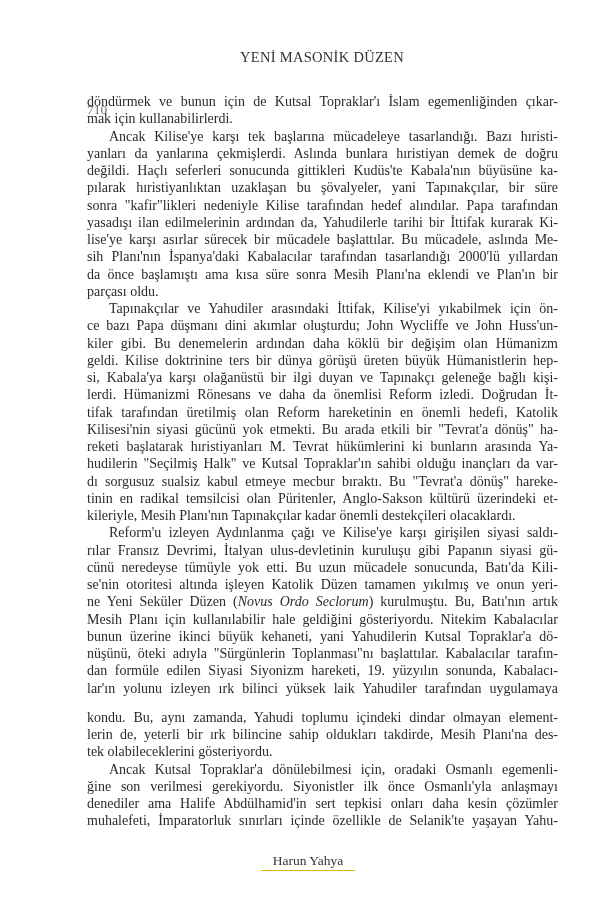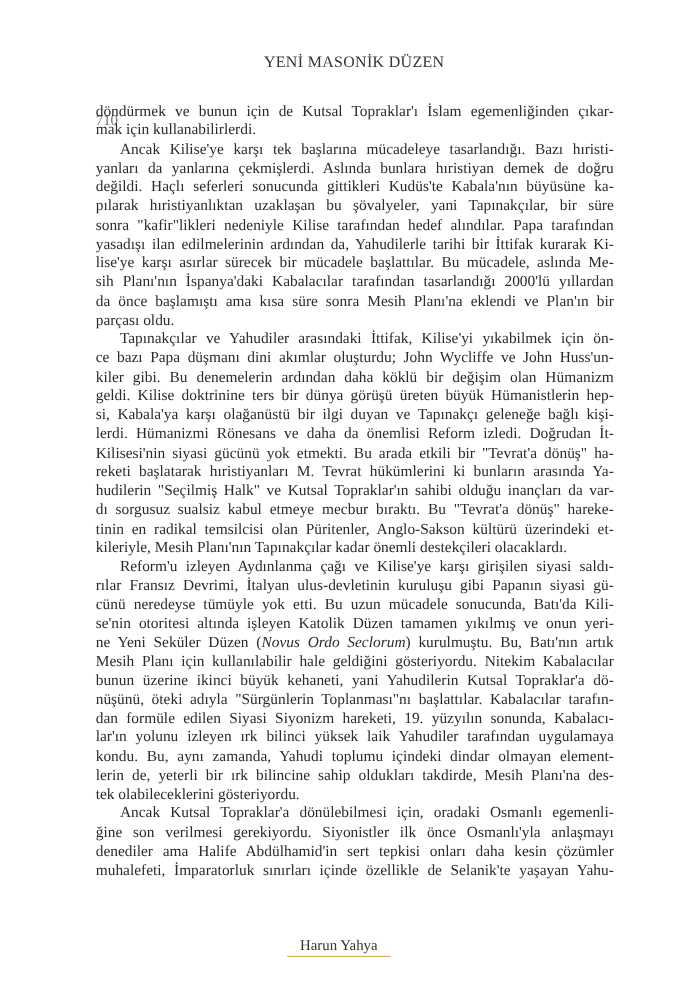--- a/index.html
+++ b/index.html
@@ -39,37 +39,38 @@
     <div class="line" style="white-space: nowrap; display: block;"><span>lise'ye karşı asırlar sürecek bir mücadele başlattılar. Bu mücadele, aslında Me-</span></div>
     <div class="line" style="white-space: nowrap; display: block;"><span>sih Planı'nın İspanya'daki Kabalacılar tarafından tasarlandığı 2000'lü yıllardan</span></div>
     <div class="line" style="white-space: nowrap; display: block;"><span>da önce başlamıştı ama kısa süre sonra Mesih Planı'na eklendi ve Plan'ın bir</span></div>
     <div class="line last">parçası oldu.</div>
     <div class="line indent" style="white-space: nowrap; display: block;"><span>Tapınakçılar ve Yahudiler arasındaki İttifak, Kilise'yi yıkabilmek için ön-</span></div>
     <div class="line" style="white-space: nowrap; display: block;"><span>ce bazı Papa düşmanı dini akımlar oluşturdu; John Wycliffe ve John Huss'un-</span></div>
     <div class="line" style="white-space: nowrap; display: block;"><span>kiler gibi. Bu denemelerin ardından daha köklü bir değişim olan Hümanizm</span></div>
     <div class="line" style="white-space: nowrap; display: block;"><span>geldi. Kilise doktrinine ters bir dünya görüşü üreten büyük Hümanistlerin hep-</span></div>
     <div class="line" style="white-space: nowrap; display: block;"><span>si, Kabala'ya karşı olağanüstü bir ilgi duyan ve Tapınakçı geleneğe bağlı kişi-</span></div>
     <div class="line" style="white-space: nowrap; display: block;"><span>lerdi. Hümanizmi Rönesans ve daha da önemlisi Reform izledi. Doğrudan İt-</span></div>
+    <div class="line" style="white-space: nowrap; display: block;"><span>tifak tarafından üretilmiş olan Reform hareketinin en önemli hedefi, Katolik</span></div>
     <div class="line" style="white-space: nowrap; display: block;"><span>Kilisesi'nin siyasi gücünü yok etmekti. Bu arada etkili bir "Tevrat'a dönüş" ha-</span></div>
     <div class="line" style="white-space: nowrap; display: block;"><span>reketi başlatarak hıristiyanları M. Tevrat hükümlerini ki bunların arasında Ya-</span></div>
     <div class="line" style="white-space: nowrap; display: block;"><span>hudilerin "Seçilmiş Halk" ve Kutsal Topraklar'ın sahibi olduğu inançları da var-</span></div>
     <div class="line" style="white-space: nowrap; display: block;"><span>dı sorgusuz sualsiz kabul etmeye mecbur bıraktı. Bu "Tevrat'a dönüş" hareke-</span></div>
     <div class="line" style="white-space: nowrap; display: block;"><span>tinin en radikal temsilcisi olan Püritenler, Anglo-Sakson kültürü üzerindeki et-</span></div>
     <div class="line last">kileriyle, Mesih Planı'nın Tapınakçılar kadar önemli destekçileri olacaklardı.</div>
     <div class="line indent" style="white-space: nowrap; display: block;"><span>Reform'u izleyen Aydınlanma çağı ve Kilise'ye karşı girişilen siyasi saldı-</span></div>
     <div class="line" style="white-space: nowrap; display: block;"><span>rılar Fransız Devrimi, İtalyan ulus-devletinin kuruluşu gibi Papanın siyasi gü-</span></div>
     <div class="line" style="white-space: nowrap; display: block;"><span>cünü neredeyse tümüyle yok etti. Bu uzun mücadele sonucunda, Batı'da Kili-</span></div>
     <div class="line" style="white-space: nowrap; display: block;"><span>se'nin otoritesi altında işleyen Katolik Düzen tamamen yıkılmış ve onun yeri-</span></div>
     <div class="line" style="white-space: nowrap; display: block;"><span><span>ne Yeni Seküler Düzen (</span><em>Novus Ordo Seclorum</em><span>) kurulmuştu. Bu, Batı'nın artık</span></span></div>
     <div class="line" style="white-space: nowrap; display: block;"><span>Mesih Planı için kullanılabilir hale geldiğini gösteriyordu. Nitekim Kabalacılar</span></div>
     <div class="line" style="white-space: nowrap; display: block;"><span>bunun üzerine ikinci büyük kehaneti, yani Yahudilerin Kutsal Topraklar'a dö-</span></div>
     <div class="line" style="white-space: nowrap; display: block;"><span>nüşünü, öteki adıyla "Sürgünlerin Toplanması"nı başlattılar. Kabalacılar tarafın-</span></div>
     <div class="line" style="white-space: nowrap; display: block;"><span>dan formüle edilen Siyasi Siyonizm hareketi, 19. yüzyılın sonunda, Kabalacı-</span></div>
     <div class="line" style="white-space: nowrap; display: block;"><span>lar'ın yolunu izleyen ırk bilinci yüksek laik Yahudiler tarafından uygulamaya</span></div>
-    <div class="line" style="white-space: nowrap; display: block;"><span>kondu. Bu, aynı zamanda, Yahudi toplumu içindeki dindar olmayan element-</span></div>
+    <div class="line" style="white-space: nowrap; display: block; margin-top: 12px;"><span>kondu. Bu, aynı zamanda, Yahudi toplumu içindeki dindar olmayan element-</span></div>
     <div class="line" style="white-space: nowrap; display: block;"><span>lerin de, yeterli bir ırk bilincine sahip oldukları takdirde, Mesih Planı'na des-</span></div>
     <div class="line last">tek olabileceklerini gösteriyordu.</div>
     <div class="line indent" style="white-space: nowrap; display: block;"><span>Ancak Kutsal Topraklar'a dönülebilmesi için, oradaki Osmanlı egemenli-</span></div>
     <div class="line" style="white-space: nowrap; display: block;"><span>ğine son verilmesi gerekiyordu. Siyonistler ilk önce Osmanlı'yla anlaşmayı</span></div>
     <div class="line" style="white-space: nowrap; display: block;"><span>denediler ama Halife Abdülhamid'in sert tepkisi onları daha kesin çözümler</span></div>
     <div class="line" style="white-space: nowrap; display: block;"><span>muhalefeti, İmparatorluk sınırları içinde özellikle de Selanik'te yaşayan Yahu-</span></div>
   </div>
 
 <div class="footer">
   <span class="footer-name">Harun Yahya</span>

